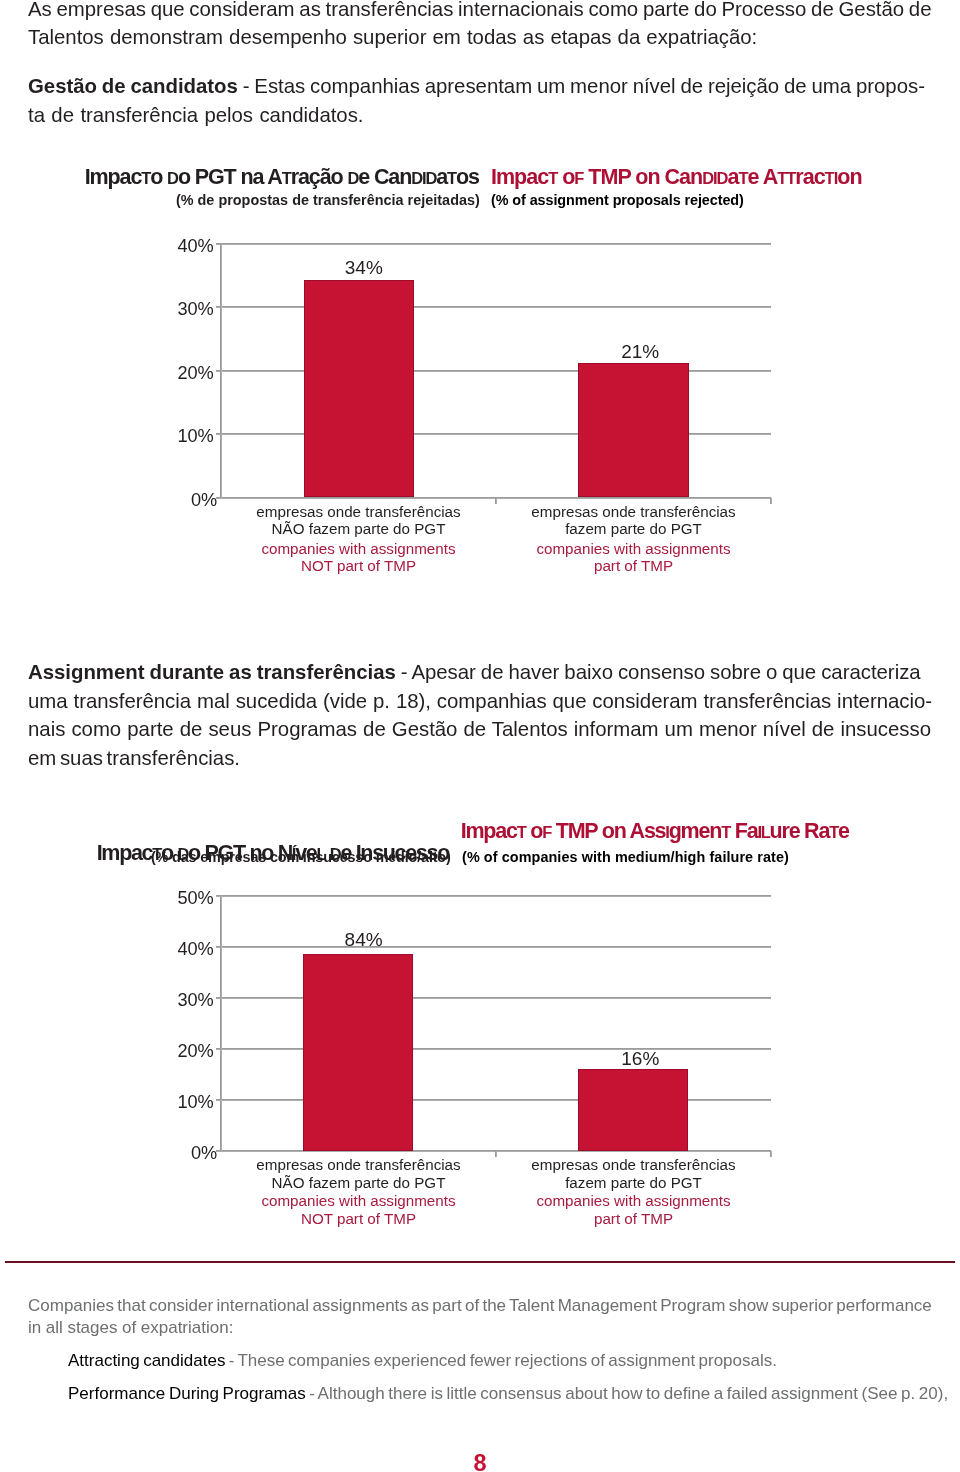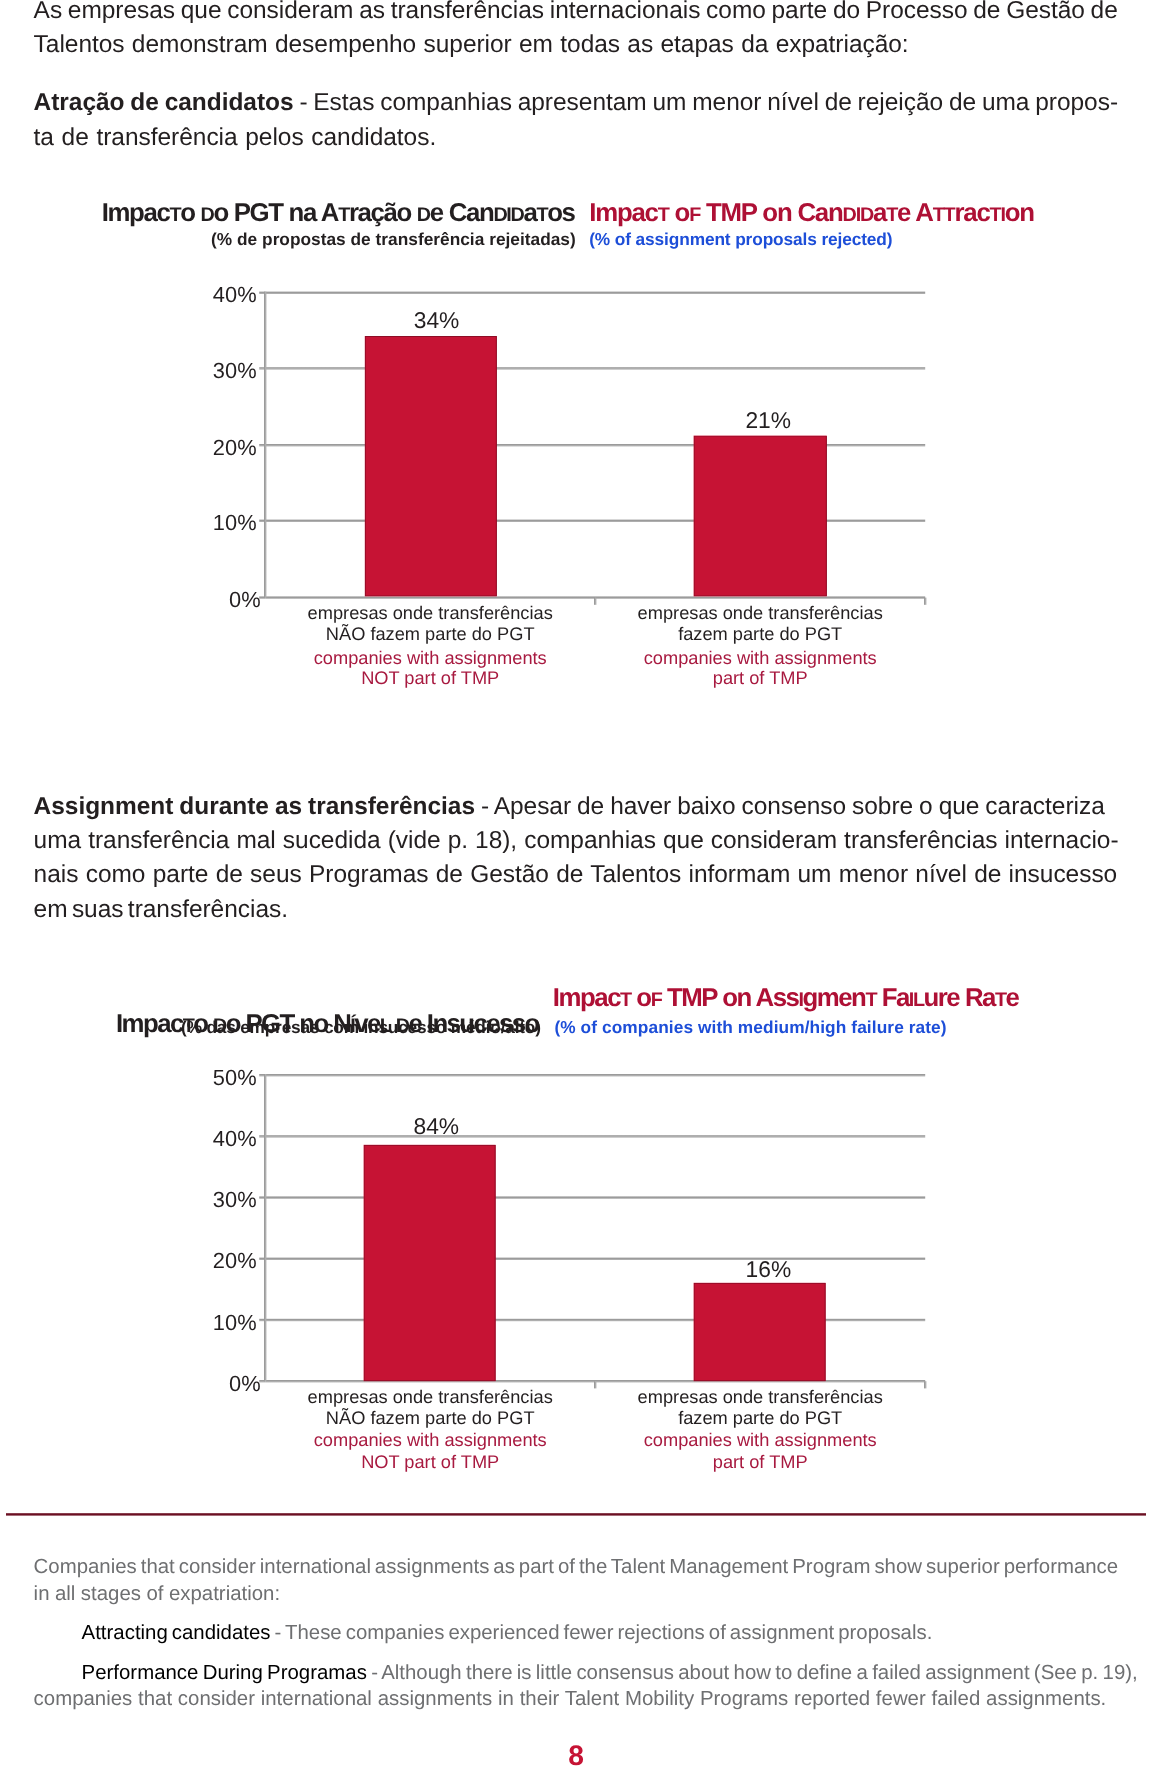--- a/index.html
+++ b/index.html
@@ -21,21 +21,21 @@
   }
   .bodytext b{font-weight:bold;}
   .tline{white-space:nowrap;display:block;transform-origin:0 50%;}
 
   
   .chart-head{position:absolute;left:0;top:0;width:960px;height:0;}
   .chart-title{position:absolute;font-size:21.5px;font-weight:bold;white-space:pre;line-height:1;}
   .chart-sub{position:absolute;font-size:14.4px;font-weight:bold;white-space:pre;line-height:1;}
   .chart-title.pt,.chart-sub.pt{color:#231f20;}
   .chart-title.en{color:#ae1035;}
-  .chart-sub.en{color:#1d4ed8;}
+  .chart-sub.en{color:#000000;}
   
   .sc{font-size:0.767em;text-transform:uppercase;}
 
   
   .plot{position:absolute;}
   .gridline{position:absolute;height:2px;background:linear-gradient(to bottom,#9b9b9b 0,#9b9b9b 50%,#aeaeae 50%,#aeaeae 100%);}
   .axis-v{position:absolute;width:2px;background:linear-gradient(to right,#9b9b9b 0,#9b9b9b 50%,#aeaeae 50%,#aeaeae 100%);}
   .tick-h{position:absolute;height:2px;background:linear-gradient(to bottom,#9b9b9b 0,#9b9b9b 50%,#aeaeae 50%,#aeaeae 100%);}
   .tick-v{position:absolute;width:2px;background:linear-gradient(to right,#9b9b9b 0,#9b9b9b 50%,#aeaeae 50%,#aeaeae 100%);}
   .ylab{position:absolute;text-align:right;font-size:18.2px;color:#231f20;line-height:1;}
@@ -59,21 +59,21 @@
 <body>
 
 <div class="page">
 
   <div class="bodytext" style="top:-5.4px;">
     <div class="tline just" style="word-spacing: -0.888px;"><span style="white-space: nowrap;">As empresas que consideram as transferências internacionais como parte do Processo de Gestão de</span></div>
     <div class="tline just" style="word-spacing: 0.458px;"><span style="white-space: nowrap;">Talentos demonstram desempenho superior em todas as etapas da expatriação:</span></div>
   </div>
 
   <div class="bodytext" style="top:72.3px;">
-    <div class="tline just" style="word-spacing: -0.808px;"><span style="white-space: nowrap;"><b>Atração de candidatos</b><span> - Estas companhias apresentam um menor nível de rejeição de uma propos-</span></span></div>
+    <div class="tline just" style="word-spacing: -0.808px;"><span style="white-space: nowrap;"><b>Gestão de candidatos</b><span> - Estas companhias apresentam um menor nível de rejeição de uma propos-</span></span></div>
     <div class="tline just" style="word-spacing: 0.742px;"><span style="white-space: nowrap;">ta de transferência pelos candidatos.</span></div>
   </div>
 
   <div class="chart-head">
     <span class="chart-title pt" style="left: 84.7px; top: 167.4px; letter-spacing: -1.1171px;">Impac<span class="sc">t</span>o <span class="sc">d</span>o PGT na A<span class="sc">t</span>ração <span class="sc">d</span>e Can<span class="sc">did</span>a<span class="sc">t</span>os</span>
     <span class="chart-title en" style="left: 491px; top: 167.4px; letter-spacing: -1.0056px;">Impac<span class="sc">t</span> o<span class="sc">f</span> TMP on Can<span class="sc">did</span>a<span class="sc">t</span>e A<span class="sc">tt</span>rac<span class="sc">ti</span>on</span>
     <span class="chart-sub pt" style="left: 175.9px; top: 193.4px; letter-spacing: 0.0184px;">(% de propostas de transferência rejeitadas)</span>
     <span class="chart-sub en" style="left: 491px; top: 193.4px; letter-spacing: -0.0883px;">(% of assignment proposals rejected)</span>
   </div>
 
@@ -179,19 +179,18 @@
   <div class="rule" style="left:5px;top:1261px;width:950px;height:2px;"></div>
 
   <div class="foottext" style="top:1295.2px;">
     <div class="tline just" style="word-spacing: -1.432px;"><span style="white-space: nowrap;">Companies that consider international assignments as part of the Talent Management Program show superior performance</span></div>
     <div class="tline just" style="word-spacing: -0.154px;"><span style="white-space: nowrap;">in all stages of expatriation:</span></div>
   </div>
   <div class="foottext" style="top:1350.0px;">
     <div class="tline just" style="word-spacing: -1.364px;"><span style="white-space: nowrap;"><b>Attracting candidates</b><span> - These companies experienced fewer rejections of assignment proposals.</span></span></div>
   </div>
   <div class="foottext" style="top:1382.9px;">
-    <div class="tline just" style="word-spacing: -1.136px;"><span style="white-space: nowrap;"><b>Performance During Programas</b><span> -  Although there is little consensus about how to define a failed assignment (See p. 19),</span></span></div>
-    <div class="tline just" style="word-spacing: 0.097px;"><span style="white-space: nowrap;">companies that consider international assignments in their Talent Mobility Programs reported fewer failed assignments.</span></div>
+    <div class="tline just" style="word-spacing: -1.136px;"><span style="white-space: nowrap;"><b>Performance During Programas</b><span> -  Although there is little consensus about how to define a failed assignment (See p. 20),</span></span></div>
   </div>
 
   <div class="pagenum" style="left:0;top:1452.4px;width:960px;">8</div>
 
 </div>
 
 </body></html>

